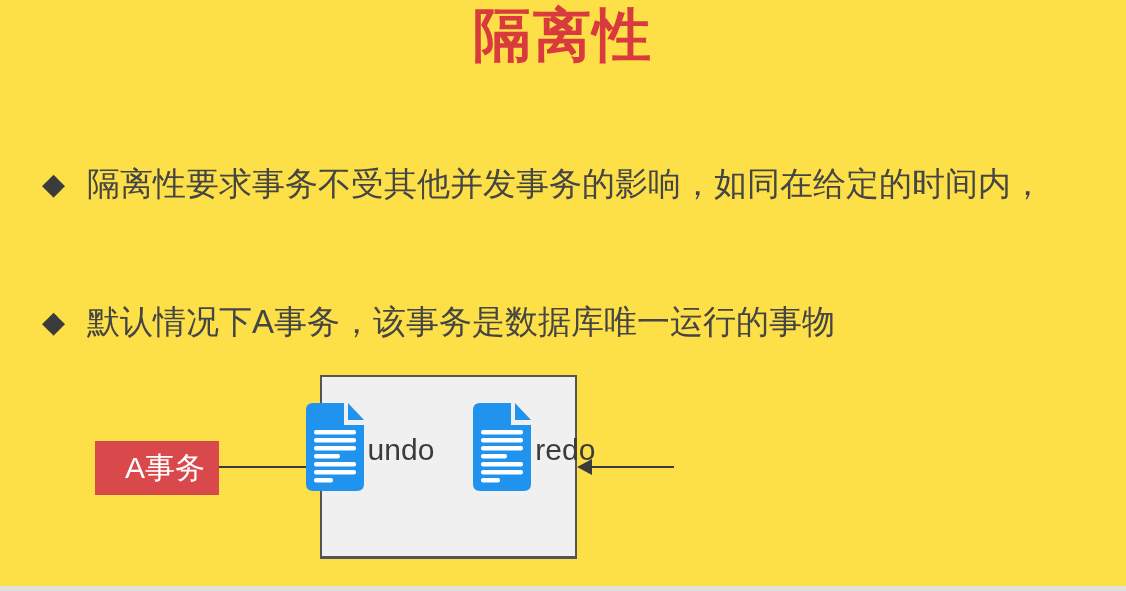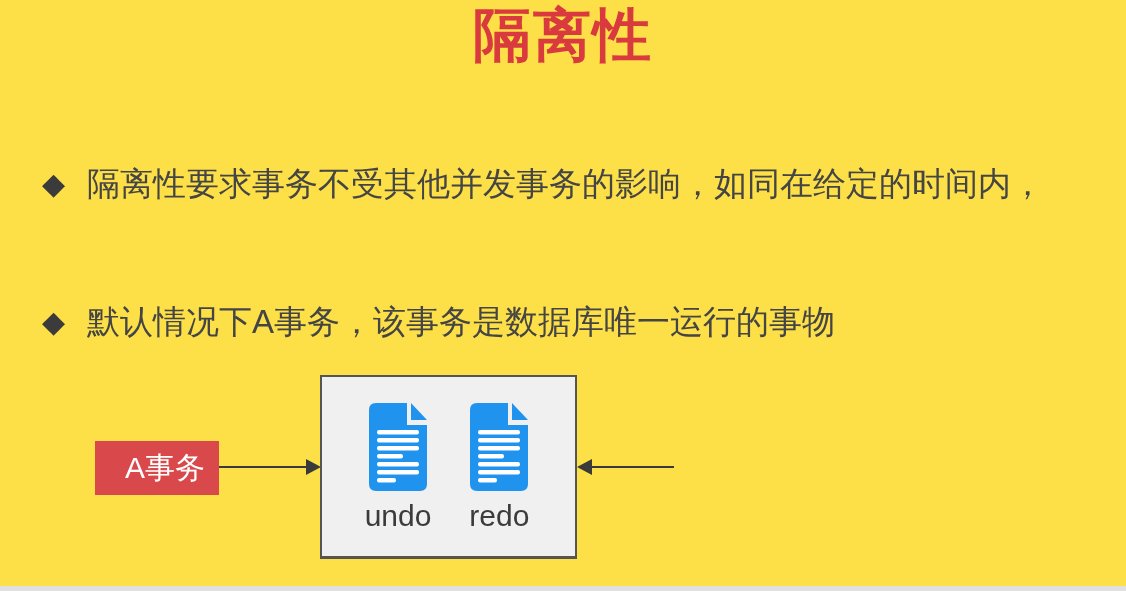--- a/index.html
+++ b/index.html
@@ -63,21 +63,21 @@
     border-bottom-width: 3px;
     display: flex;
     justify-content: center;
     align-items: flex-start;
     gap: 35px;
     padding-top: 24px;
   }
 
   .doc-figure {
     display: flex;
-    flex-direction: column;
+    flex-direction: row;
     align-items: center;
   }
   .doc-figure svg { display: block; }
   .doc-label {
     margin-top: 6px;
     font-size: 30px;
     color: #3b3b3b;
     white-space: nowrap;
   }
 

